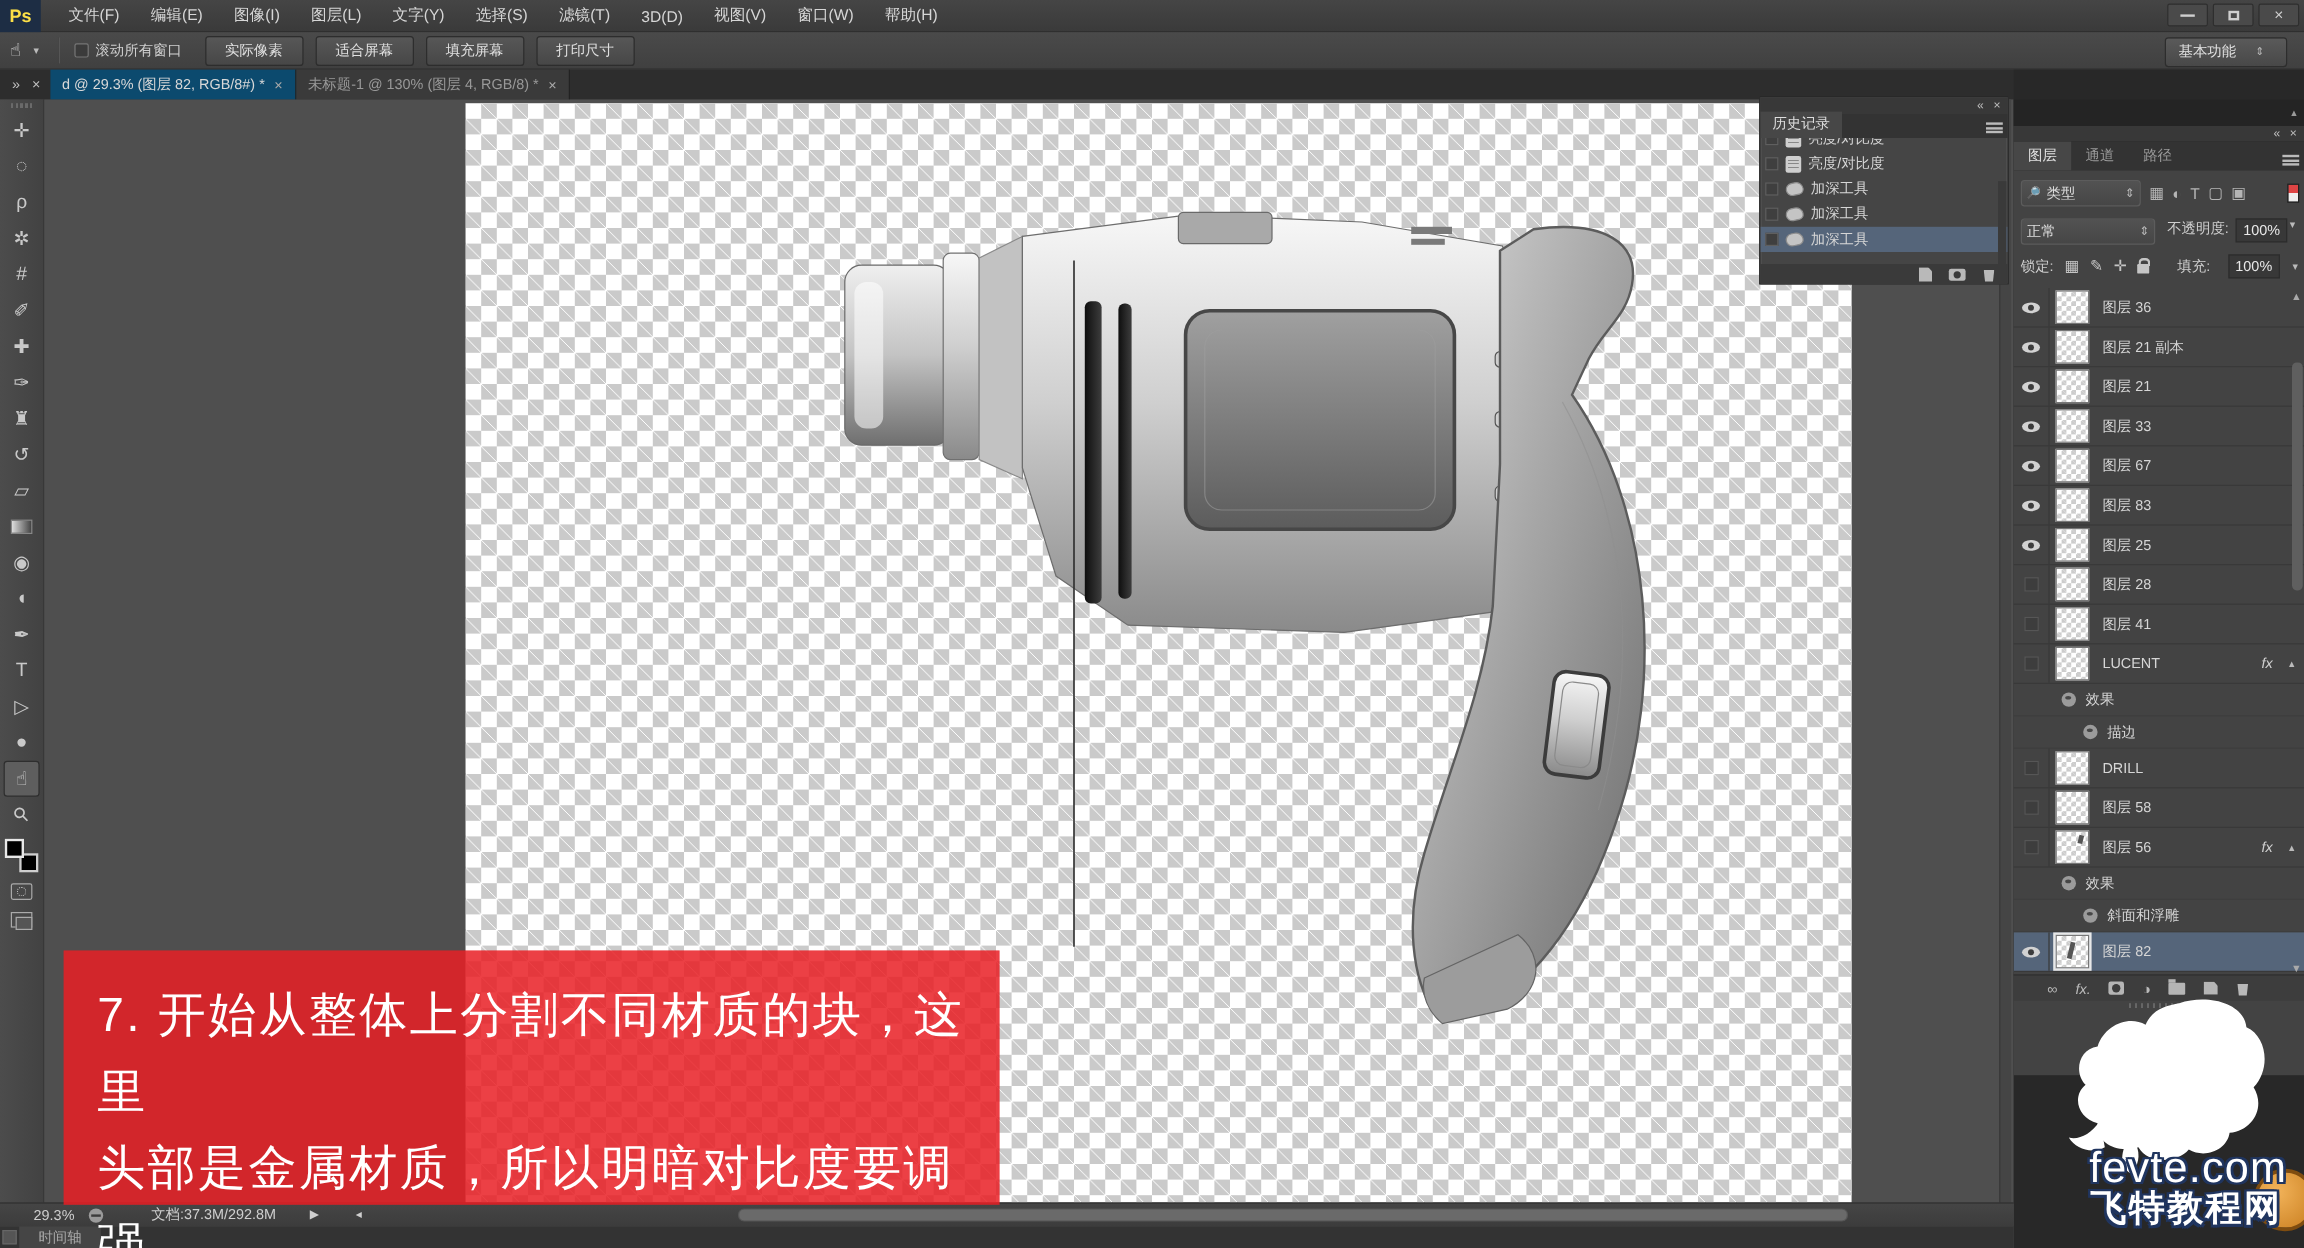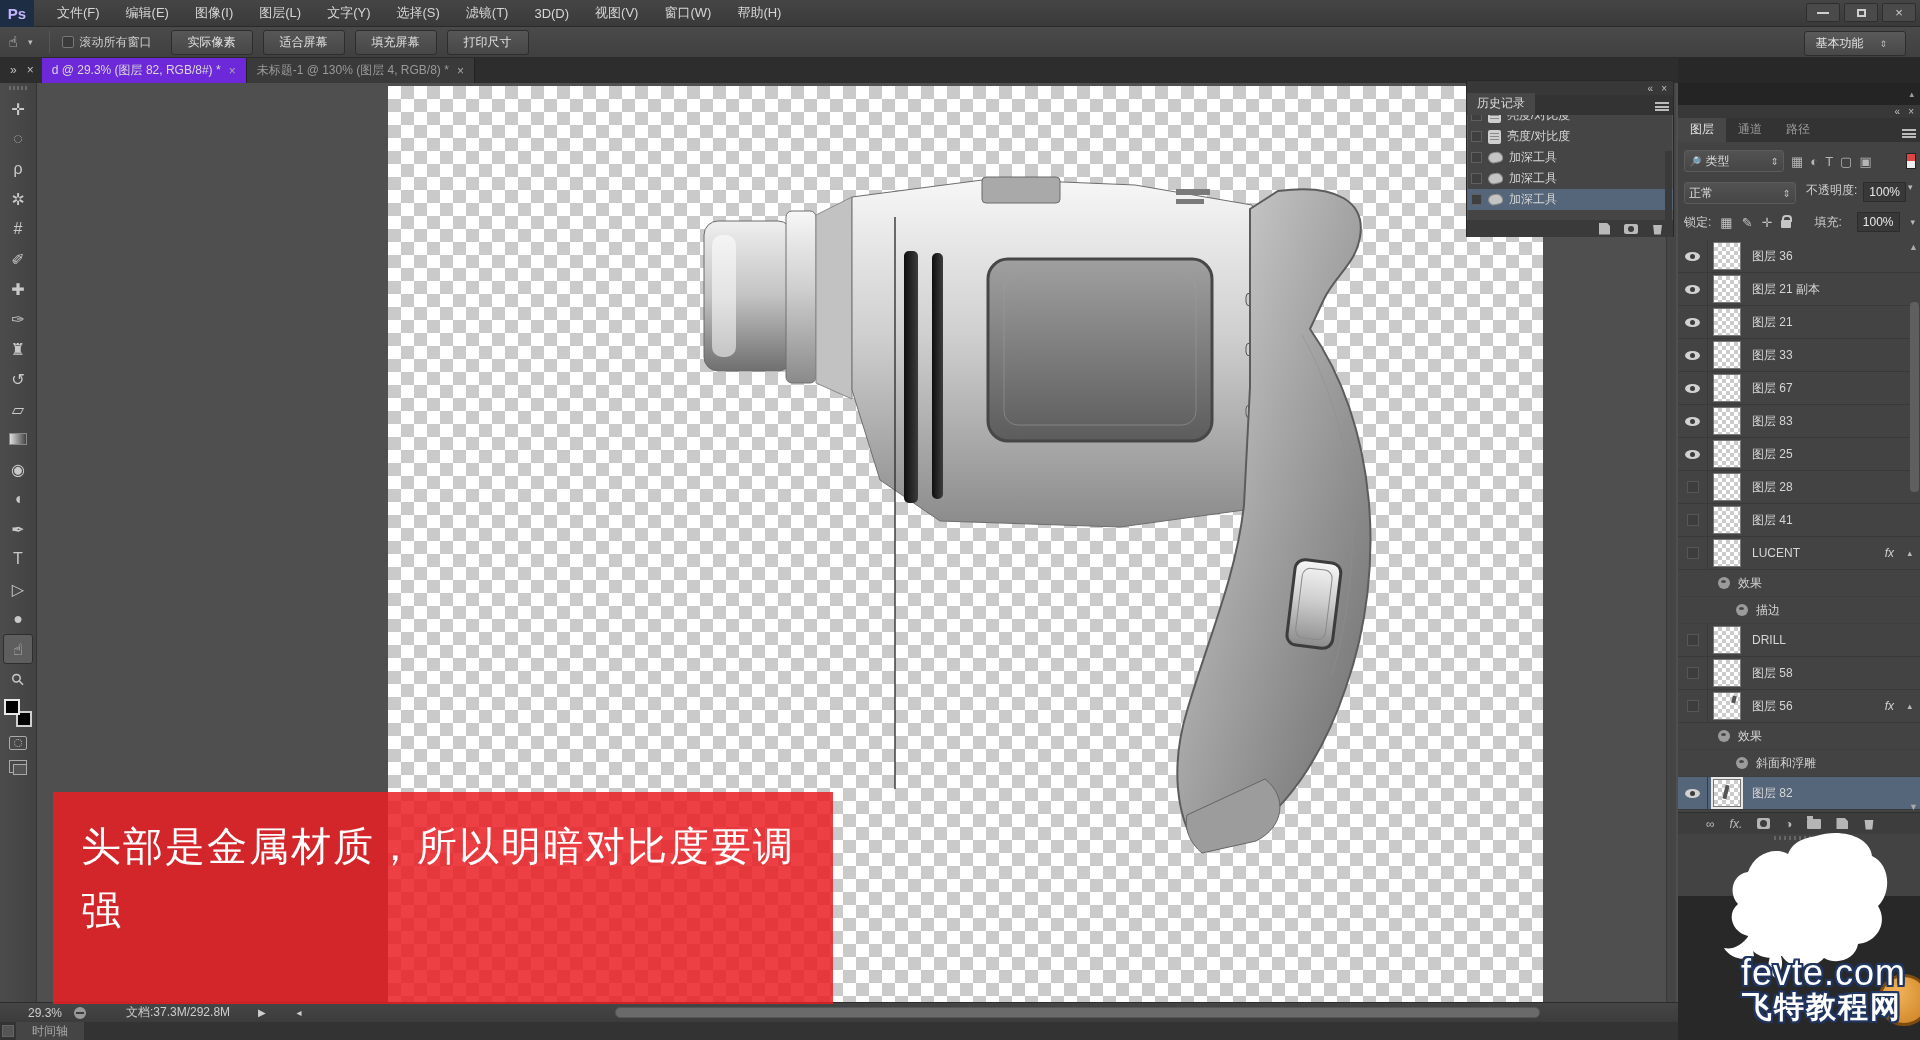--- a/index.html
+++ b/index.html
@@ -3,21 +3,21 @@
 <meta charset="utf-8">
 <style>
   * { margin:0; padding:0; box-sizing:border-box; }
   html,body { width:1920px; height:1040px; overflow:hidden; background:#4f4f4f;
     font-family:"Liberation Sans","DejaVu Sans",sans-serif; }
 
   
   .menubar { position:absolute; left:0; top:0; width:1920px; height:27px;
     background:linear-gradient(#454545,#3a3a3a); border-bottom:1px solid #2a2a2a;
     display:flex; align-items:center; color:#d6d6d6; font-size:13px; }
-  .ps-logo { width:34px; height:27px; background:#1d2d44; color:#c4b5fd; font-weight:bold;
+  .ps-logo { width:34px; height:27px; background:#1d2d44; color:#fde047; font-weight:bold;
     font-size:15px; display:flex; align-items:center; justify-content:center; margin-right:10px; }
   .menu-item { padding:0 13px; height:27px; display:flex; align-items:center; cursor:default; }
   .win-controls { position:absolute; right:4px; top:3px; display:flex; gap:4px; }
   .win-btn { width:34px; height:19px; background:#4a4a4a; border:1px solid #2e2e2e;
     border-radius:2px; display:flex; align-items:center; justify-content:center; }
   .win-btn .bar { width:12px; height:2px; background:#cfcfcf; }
   .win-btn .sq { width:9px; height:8px; border:2px solid #cfcfcf; }
   .win-btn .x { color:#cfcfcf; font-size:13px; line-height:1; }
 
   .optionsbar { position:absolute; left:0; top:27px; width:1920px; height:31px;
@@ -33,21 +33,21 @@
     border-radius:3px; color:#e0e0e0; font-size:12px; padding:3px 16px; margin:0 5px; }
   .workspace-dd { position:absolute; right:14px; top:4px; background:linear-gradient(#5a5a5a,#484848);
     border:1px solid #2d2d2d; border-radius:3px; color:#e2e2e2; font-size:12px;
     padding:3px 10px; display:flex; gap:14px; align-items:center; }
 
   .tabbar { position:absolute; left:0; top:58px; width:1920px; height:25px; background:#2d2d2d;
     display:flex; align-items:flex-end; color:#9c9c9c; font-size:12px; }
   .tabbar-icons { display:flex; gap:10px; padding:0 8px 6px 10px; color:#bfbfbf; font-size:12px; }
   .doc-tab { height:25px; display:flex; align-items:center; gap:8px; padding:0 10px;
     border-right:1px solid #222; white-space:nowrap; }
-  .doc-tab.active { background:#6d28d9; color:#d8d8d8; }
+  .doc-tab.active { background:#0c4a6e; color:#d8d8d8; }
   .doc-tab.inactive { background:#3a3a3a; color:#999; }
   .tab-x { font-size:12px; color:#aaa; }
 
   
   .toolbar { position:absolute; left:0; top:83px; width:37px; height:919px;
     background:linear-gradient(90deg,#4c4c4c,#424242); border-right:1px solid #333;
     display:flex; flex-direction:column; align-items:center; color:#c9c9c9; }
   .tgrip { width:18px; height:4px; margin:3px 0 4px 0;
     background:repeating-linear-gradient(90deg,#6a6a6a 0 2px,transparent 2px 4px); }
   .tool { width:30px; height:30px; display:flex; align-items:center; justify-content:center;
@@ -404,20 +404,21 @@
       <path d="M497,640 L575,604 C598,622 594,652 566,666 L512,678 C500,668 494,654 497,640 Z" fill="#9c9c9c" stroke="#646464"></path>
 
       <line x1="205" y1="42" x2="205" y2="614" stroke="#2e2e2e" stroke-width="1.6" opacity="0.85"></line>
     </svg>
   </div>
 
   <div class="vscroll"></div>
 </div>
 
 <div class="caption">
+  <div>7. 开始从整体上分割不同材质的块，这里</div>
   <div>头部是金属材质，所以明暗对比度要调强</div>
 
 </div>
 
 <div class="history">
   <div class="hist-head">
     <span>«</span>
     <span>×</span>
   </div>
   <div class="hist-tabs">

